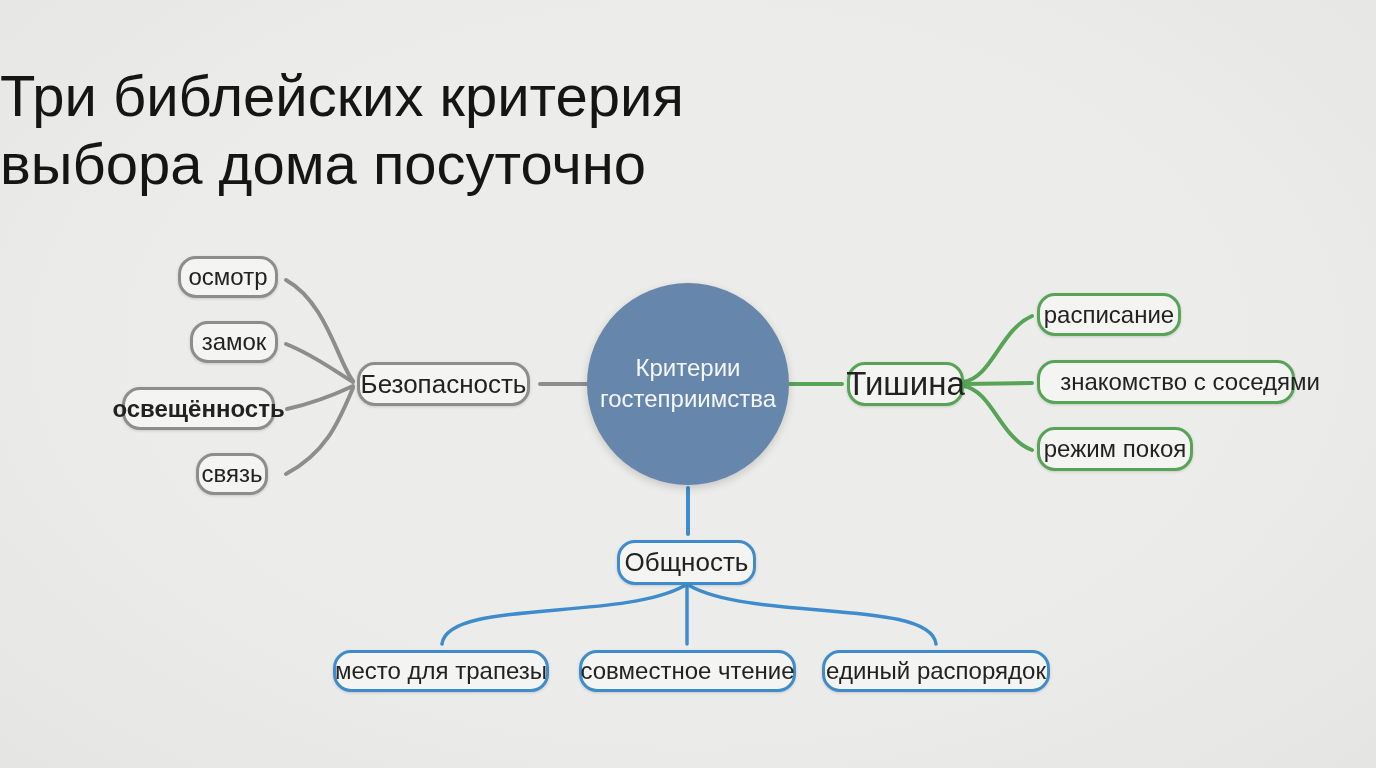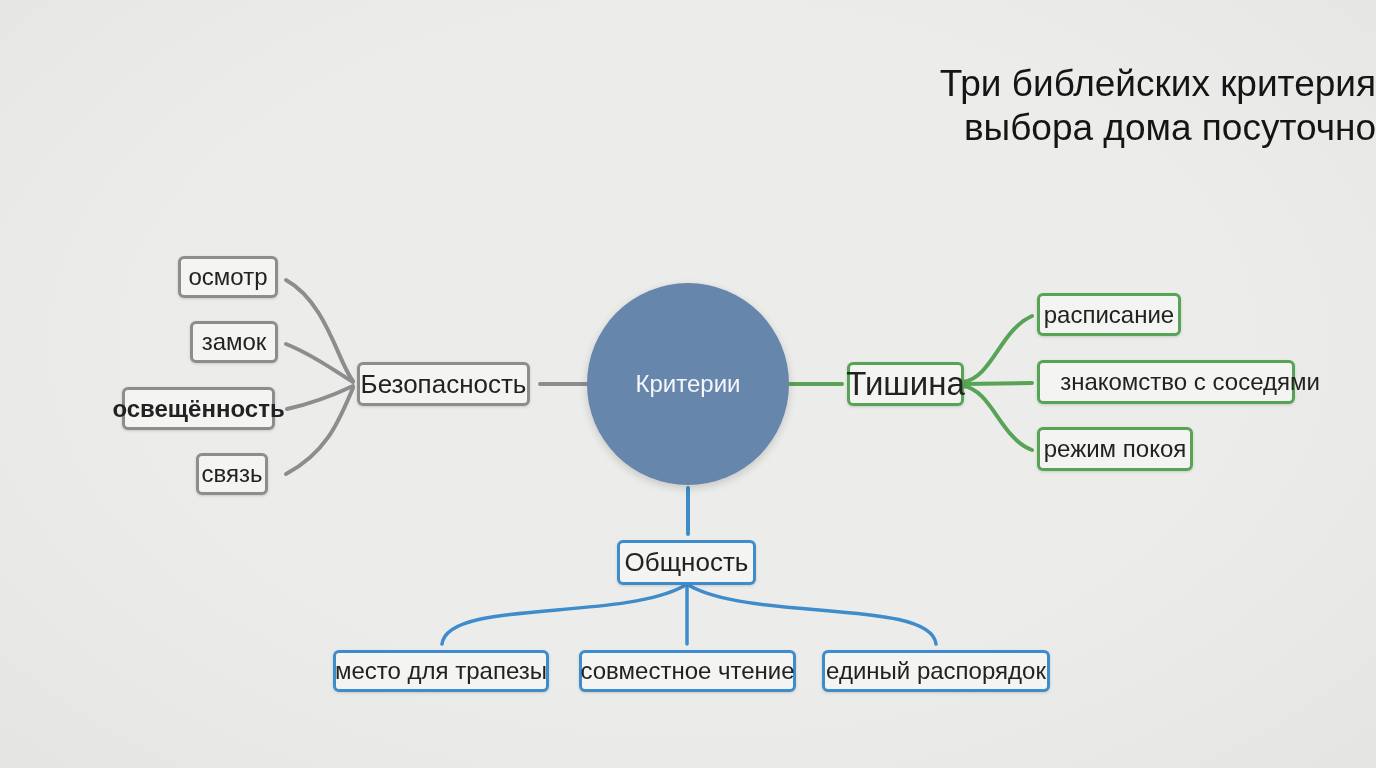--- a/index.html
+++ b/index.html
@@ -12,35 +12,35 @@
   body{
     font-family:"Liberation Sans","DejaVu Sans",sans-serif;
     background:var(--background);
   }
   .slide{
     position:relative;width:1376px;height:768px;
     background:radial-gradient(ellipse at 50% 45%, #ecedeb 55%, #e5e5e3 100%);
   }
   .title{
     position:absolute;left:0;top:62px;width:100%;
-    text-align:right;color:var(--title);
-    font-size:37px;line-height:1.18;font-weight:400;
+    text-align:left;color:var(--title);
+    font-size:58px;line-height:1.18;font-weight:400;
     letter-spacing:0px;
   }
   .connectors{position:absolute;left:0;top:0;width:1376px;height:768px;}
   .stroke-gray{stroke:var(--gray);}
   .stroke-green{stroke:var(--green);}
   .stroke-blue{stroke:var(--blue);}
   .fill-gray{fill:var(--gray);}
   .fill-green{fill:var(--green);}
   .fill-blue{fill:var(--blue);}
   .connectors path{fill:none;stroke-linecap:round;}
   .node{
     position:absolute;display:flex;align-items:center;justify-content:center;
-    background:var(--box_bg);border-radius:6px;
+    background:var(--box_bg);border-radius:18px;
     color:var(--text);font-size:24px;white-space:nowrap;
     box-shadow:0 1px 3px rgba(0,0,0,.15);
   }
   .b-gray{border:3px solid var(--gray);}
   .b-green{border:3px solid var(--green);}
   .b-blue{border:3px solid var(--blue);}
   .hub{
     position:absolute;left:587px;top:283px;width:202px;height:202px;
     border-radius:50%;background:var(--circle_fill);
     display:flex;flex-direction:column;align-items:center;justify-content:center;
@@ -83,20 +83,21 @@
     <path class="stroke-green" stroke-width="4" marker-end="url(#ah-green)" d="M 963 386 C 992 390, 1000 438, 1032 450"></path>
 
     <path class="stroke-blue" stroke-width="4" marker-end="url(#ah-blue)" d="M 688 488 L 688 534"></path>
     <path class="stroke-blue" stroke-width="3.5" marker-end="url(#ah-blue)" d="M 684 586 C 620 621, 447 599, 442 644"></path>
     <path class="stroke-blue" stroke-width="3.5" marker-end="url(#ah-blue)" d="M 687 586 L 687 644"></path>
     <path class="stroke-blue" stroke-width="3.5" marker-end="url(#ah-blue)" d="M 690 586 C 754 621, 931 599, 936 644"></path>
   </svg>
 
   <div class="hub">
     <div>Критерии</div>
+    <div>гостеприимства</div>
   </div>
 
   <div class="node b-gray" style="left:357px;top:362px;width:173px;height:44px;font-size:26px;">Безопасность</div>
   <div class="node b-gray" style="left:178px;top:256px;width:100px;height:42px;">осмотр</div>
   <div class="node b-gray" style="left:190px;top:321px;width:88px;height:42px;">замок</div>
   <div class="node b-gray" style="left:122px;top:387px;width:153px;height:43px;font-weight:bold;">освещённость</div>
   <div class="node b-gray" style="left:196px;top:453px;width:72px;height:42px;">связь</div>
 
   <div class="node b-green" style="left:847px;top:362px;width:117px;height:44px;font-size:33px;">Тишина</div>
   <div class="node b-green" style="left:1037px;top:293px;width:144px;height:43px;">расписание</div>

